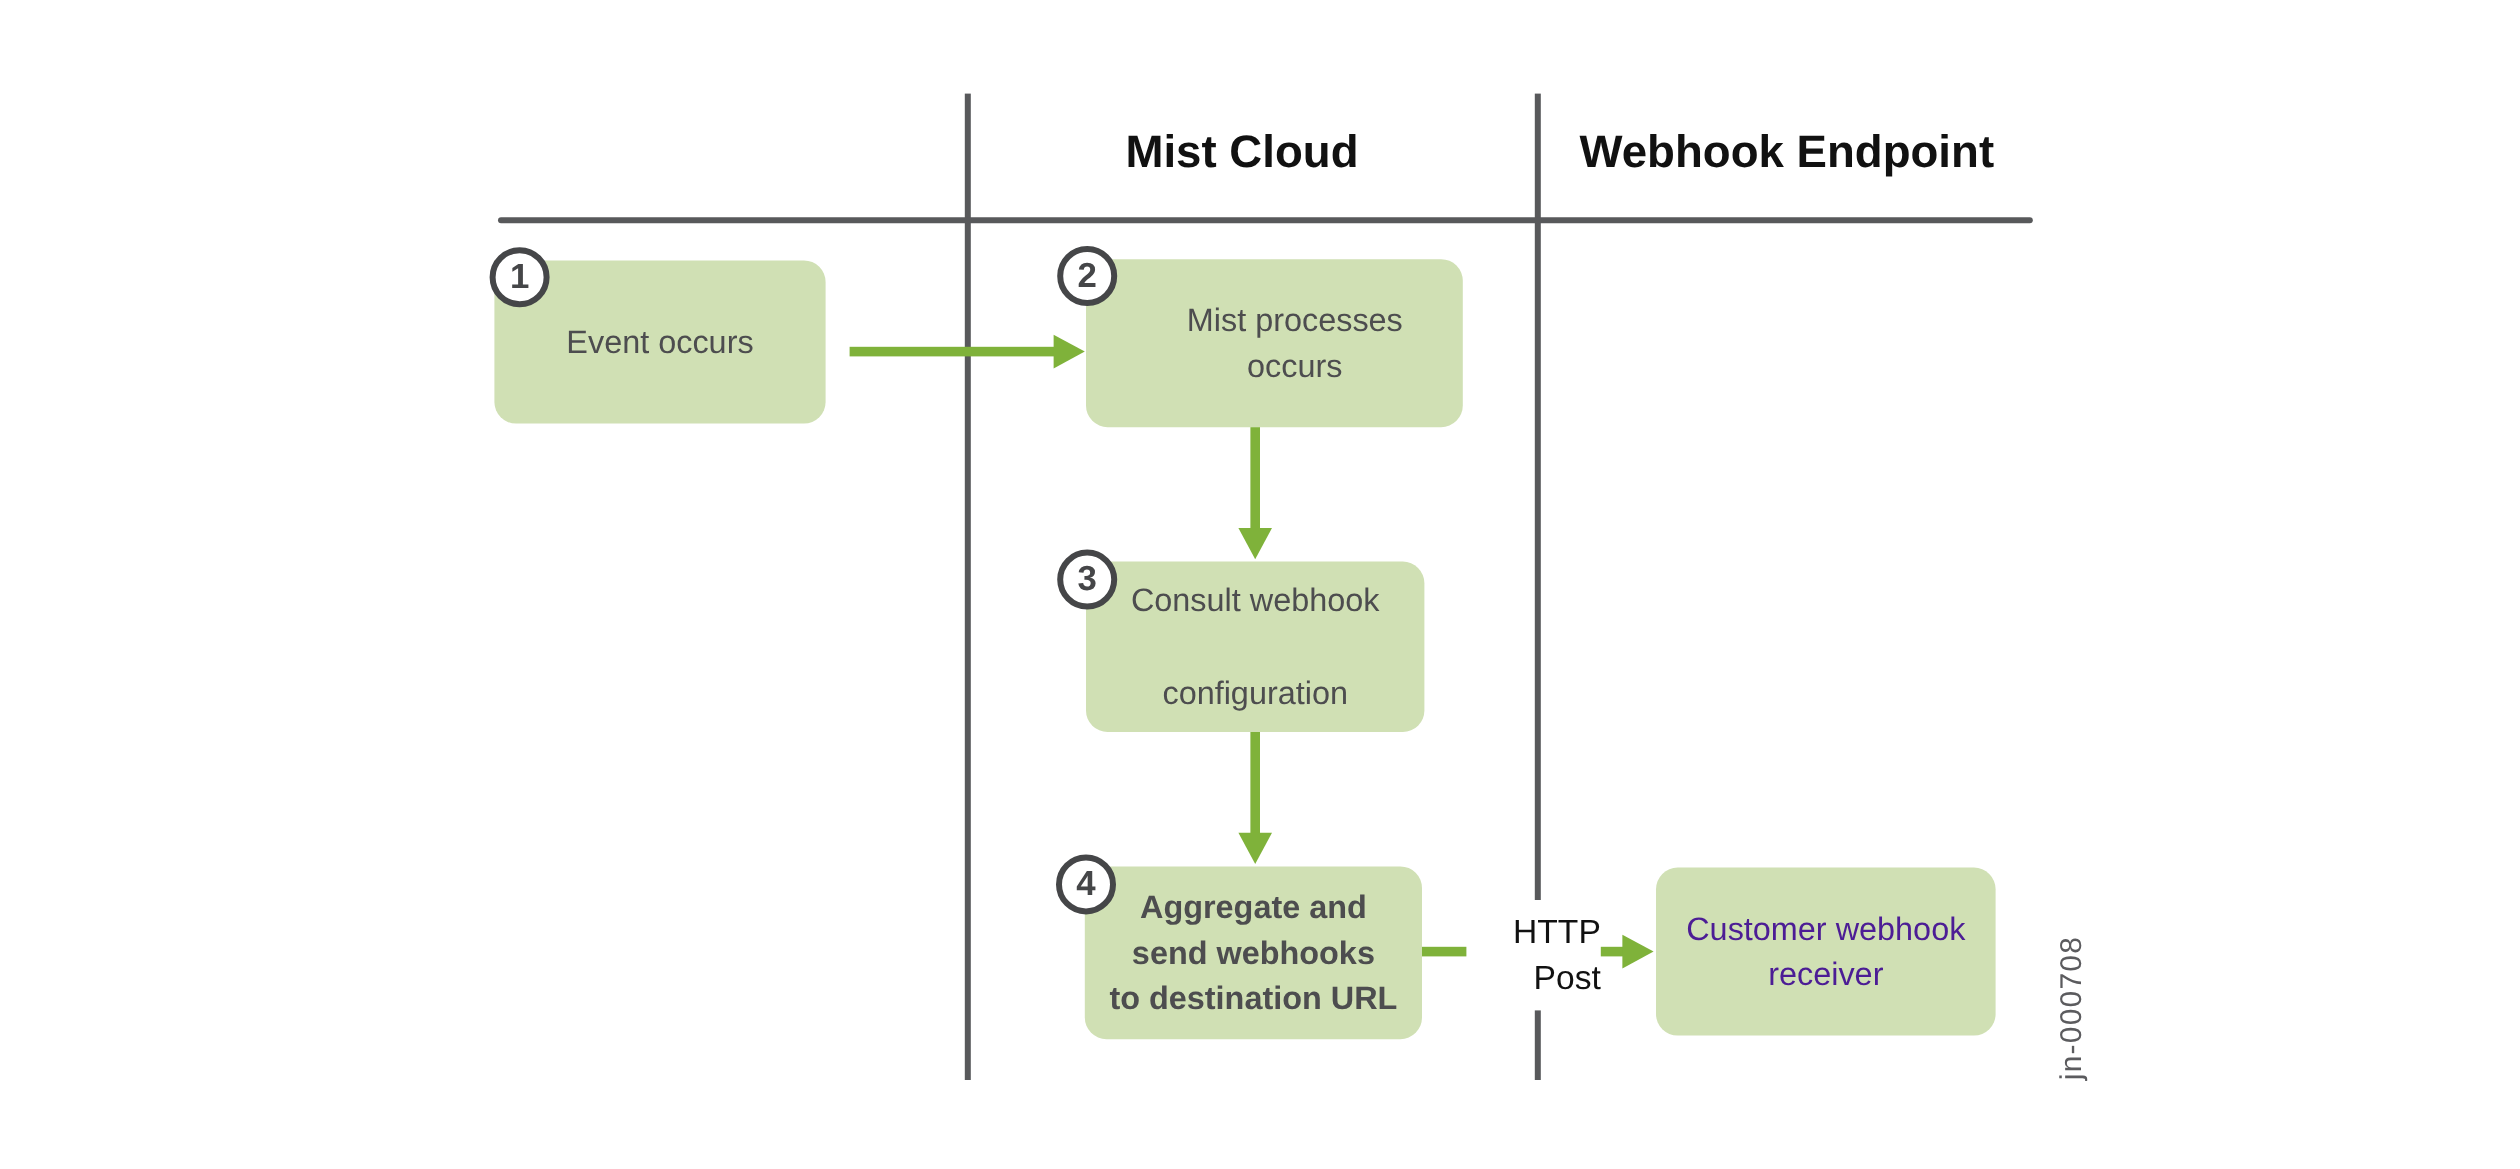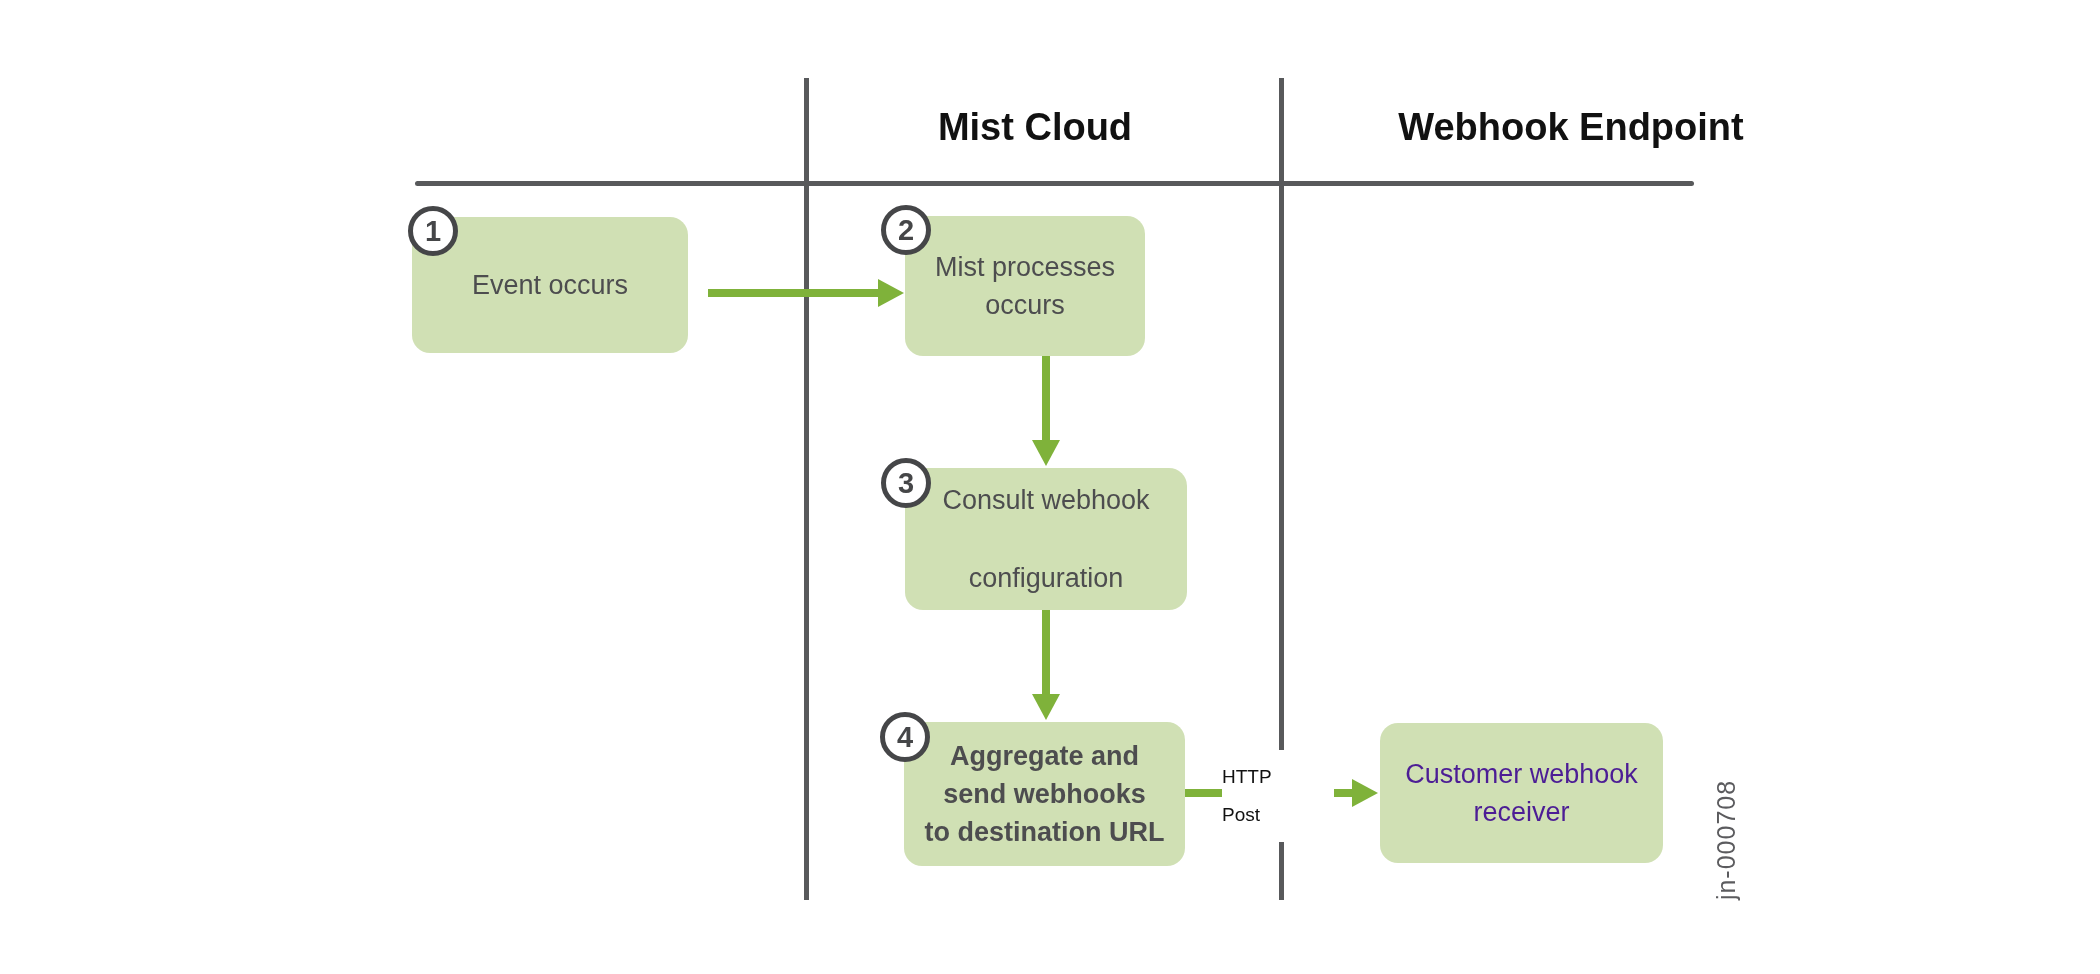--- a/index.html
+++ b/index.html
@@ -45,40 +45,40 @@
     justify-content: center;
     text-align: center;
     font-size: 38px;
     font-weight: 700;
     color: #111111;
     line-height: 47px;
     z-index: 2;
   }
   .lane-header.l1 { left: 415px; width: 389px; }
   .lane-header.l2 { left: 800px;  width: 470px; }
-  .lane-header.l3 { left: 1344px; width: 410px; padding-left: 22px; }
+  .lane-header.l3 { left: 1284px; width: 410px; }
 
   
   .step-box {
     position: absolute;
     background: #d0e0b4;
     border-radius: 18px;
     display: flex;
     flex-direction: column;
     align-items: center;
     justify-content: center;
     text-align: center;
     font-size: 27px;
     line-height: 38px;
     color: #4d4d4f;
     z-index: 3;
   }
   .step-box.numbered { border-top-left-radius: 0; }
   .step-box.b1 { left: 412px;  top: 217px; width: 276px; height: 136px; }
-  .step-box.b2 { left: 905px;  top: 216px; width: 240px; height: 140px; }
+  .step-box.b2 { left: 905px;  top: 216px; width: 280px; height: 140px; padding-left: 34px; }
   .step-box.b3 { left: 905px;  top: 468px; width: 282px; height: 142px; gap: 40px; }
   .step-box.b4 { left: 904px;  top: 722px; width: 281px; height: 144px; font-weight: bold; }
   .step-box.receiver { left: 1380px; top: 723px; width: 283px; height: 140px; color: #4c1d95; }
 
   
   .badge {
     position: absolute;
     width: 40px;
     height: 40px;
     background: #ffffff;
@@ -132,24 +132,24 @@
   
   .http-label {
     position: absolute;
     left: 1222px;
     top: 750px;
     width: 112px;
     height: 92px;
     background: #ffffff;
     display: flex;
     flex-direction: column;
-    align-items: flex-start;
-    justify-content: center;
-    text-align: center;
-    font-size: 19px;
+    align-items: flex-end;
+    justify-content: center;
+    text-align: center;
+    font-size: 28px;
     line-height: 38px;
     color: #111111;
     z-index: 5;
   }
 
   
   .watermark {
     position: absolute;
     left: 1646px;
     top: 826px;

